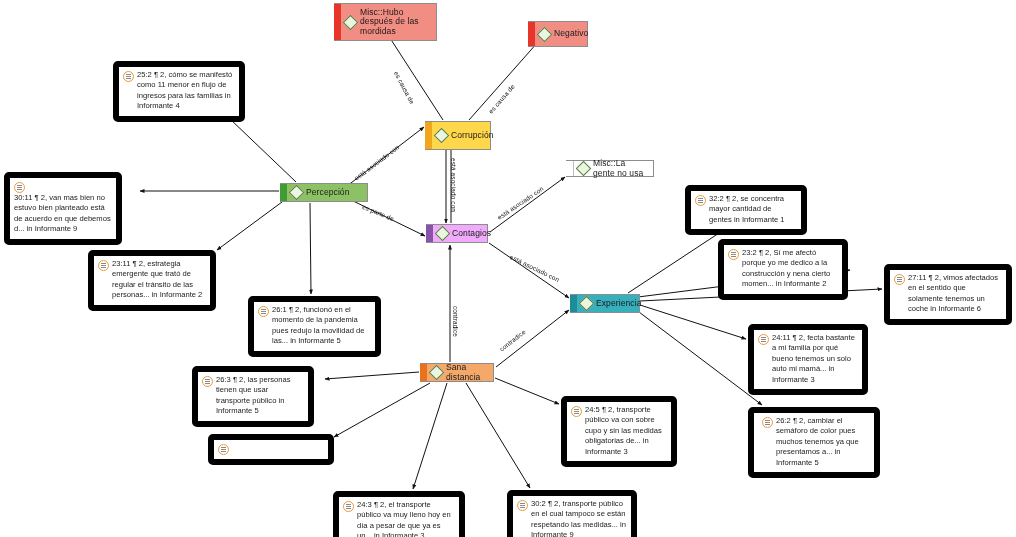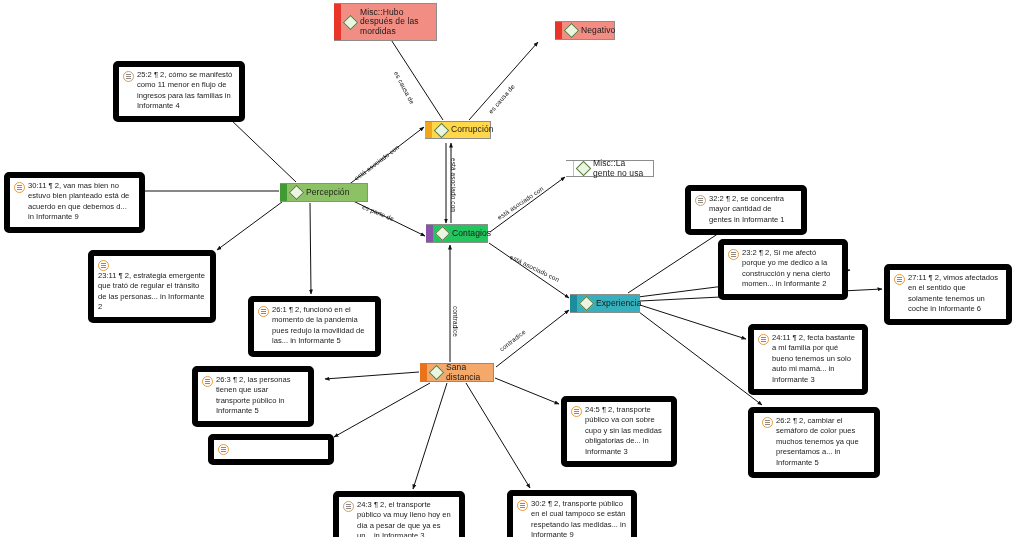--- a/index.html
+++ b/index.html
@@ -50,21 +50,21 @@
     background:#eaf6df;
   }
   .node .lbl{
     line-height:1.1;
     white-space:normal;
   }
   .n-percepcion{background:#8cc265;}
   .n-percepcion .bar{background:#3f9b32;}
   .n-corrupcion{background:#ffd74a;}
   .n-corrupcion .bar{background:#f2a61c;}
-  .n-contagios{background:#22c55e;justify-content:space-between;}
+  .n-contagios{background:#f0abfc;justify-content:space-between;}
   .n-contagios .bar{background:#8a52a8;}
   .n-experiencia{background:#37b0bd;}
   .n-experiencia .bar{background:#1d8d9c;}
   .n-sana{background:#f4a96a;}
   .n-sana .bar{background:#e8731c;}
   .n-red{background:#f18d83;}
   .n-red .bar{background:#e8352a;}
   .n-misc{background:#ffffff;}
   .n-misc .bar{background:#ffffff;border-right:1px solid #bdbdbd;}
 
@@ -163,27 +163,27 @@
       <path d="M628,293 L748,214"></path>
     </g>
   </svg>
 
   <div class="node n-red" style="left:334px;top:3px;width:103px;height:38px;">
     <span class="bar"></span>
     <span class="dia"></span>
     <span class="lbl">Misc::Hubo después de las mordidas</span>
   </div>
 
-  <div class="node n-red" style="left:555px;top:21px;width:60px;height:19px;">
+  <div class="node n-red" style="left:528px;top:21px;width:60px;height:26px;">
     <span class="bar"></span>
     <span class="dia"></span>
     <span class="lbl">Negativo</span>
   </div>
 
-  <div class="node n-corrupcion" style="left:425px;top:121px;width:66px;height:18px;">
+  <div class="node n-corrupcion" style="left:425px;top:121px;width:66px;height:29px;">
     <span class="bar"></span>
     <span class="dia"></span>
     <span class="lbl">Corrupción</span>
   </div>
 
   <div class="node n-percepcion" style="left:280px;top:183px;width:88px;height:19px;">
     <span class="bar"></span>
     <span class="dia"></span>
     <span class="lbl">Percepción</span>
   </div>
@@ -209,25 +209,25 @@
   <div class="node n-sana" style="left:420px;top:363px;width:74px;height:19px;">
     <span class="bar"></span>
     <span class="dia"></span>
     <span class="lbl">Sana distancia</span>
   </div>
 
   <div class="quote" style="left:113px;top:61px;width:132px;">
     <span class="qicon"></span>
     <span class="qtxt">25:2 ¶ 2, cómo se manifestó como 11 menor en flujo de ingresos para las familias in Informante 4</span>
   </div>
-  <div class="quote" style="left:4px;top:172px;width:141px;">
+  <div class="quote" style="left:4px;top:172px;width:118px;flex-direction:column;">
     <span class="qicon"></span>
     <span class="qtxt">30:11 ¶ 2, van mas bien no estuvo bien planteado está de acuerdo en que debemos d... in Informante 9</span>
   </div>
-  <div class="quote" style="left:88px;top:250px;width:128px;flex-direction:column;">
+  <div class="quote" style="left:88px;top:250px;width:128px;">
     <span class="qicon"></span>
     <span class="qtxt">23:11 ¶ 2, estrategia emergente que trató de regular el tránsito de las personas... in Informante 2</span>
   </div>
   <div class="quote" style="left:248px;top:296px;width:133px;">
     <span class="qicon"></span>
     <span class="qtxt">26:1 ¶ 2, funcionó en el momento de la pandemia pues redujo la movilidad de las... in Informante 5</span>
   </div>
   <div class="quote" style="left:192px;top:366px;width:122px;">
     <span class="qicon"></span>
     <span class="qtxt">26:3 ¶ 2, las personas tienen que usar transporte público in Informante 5</span>

